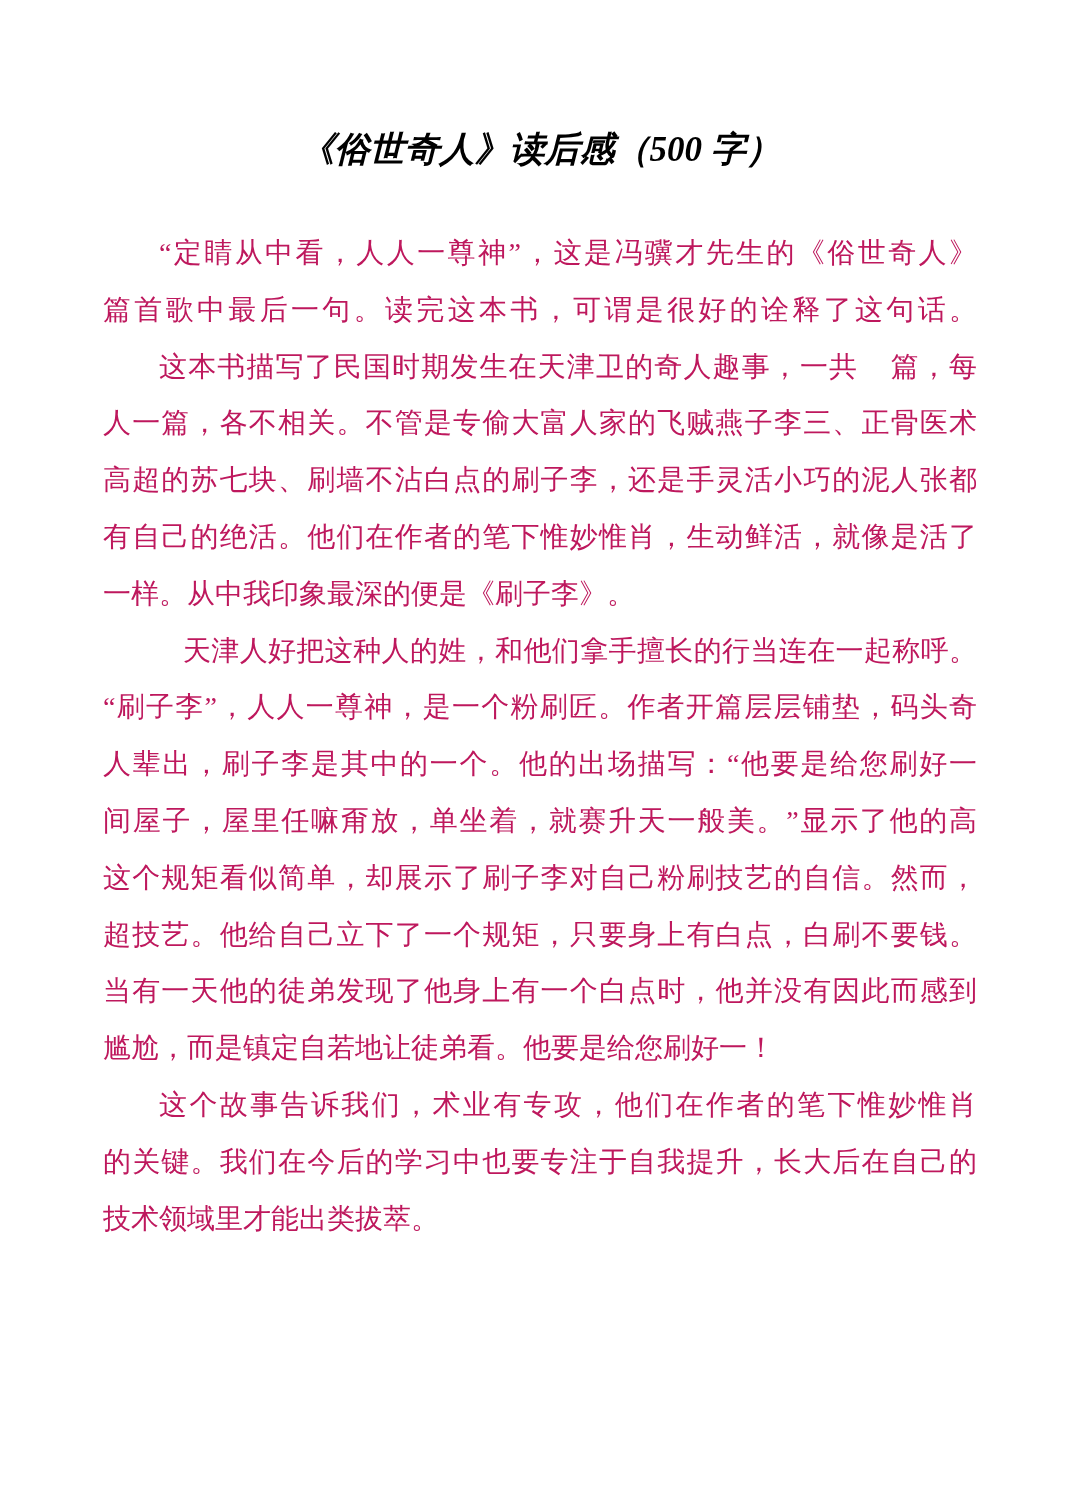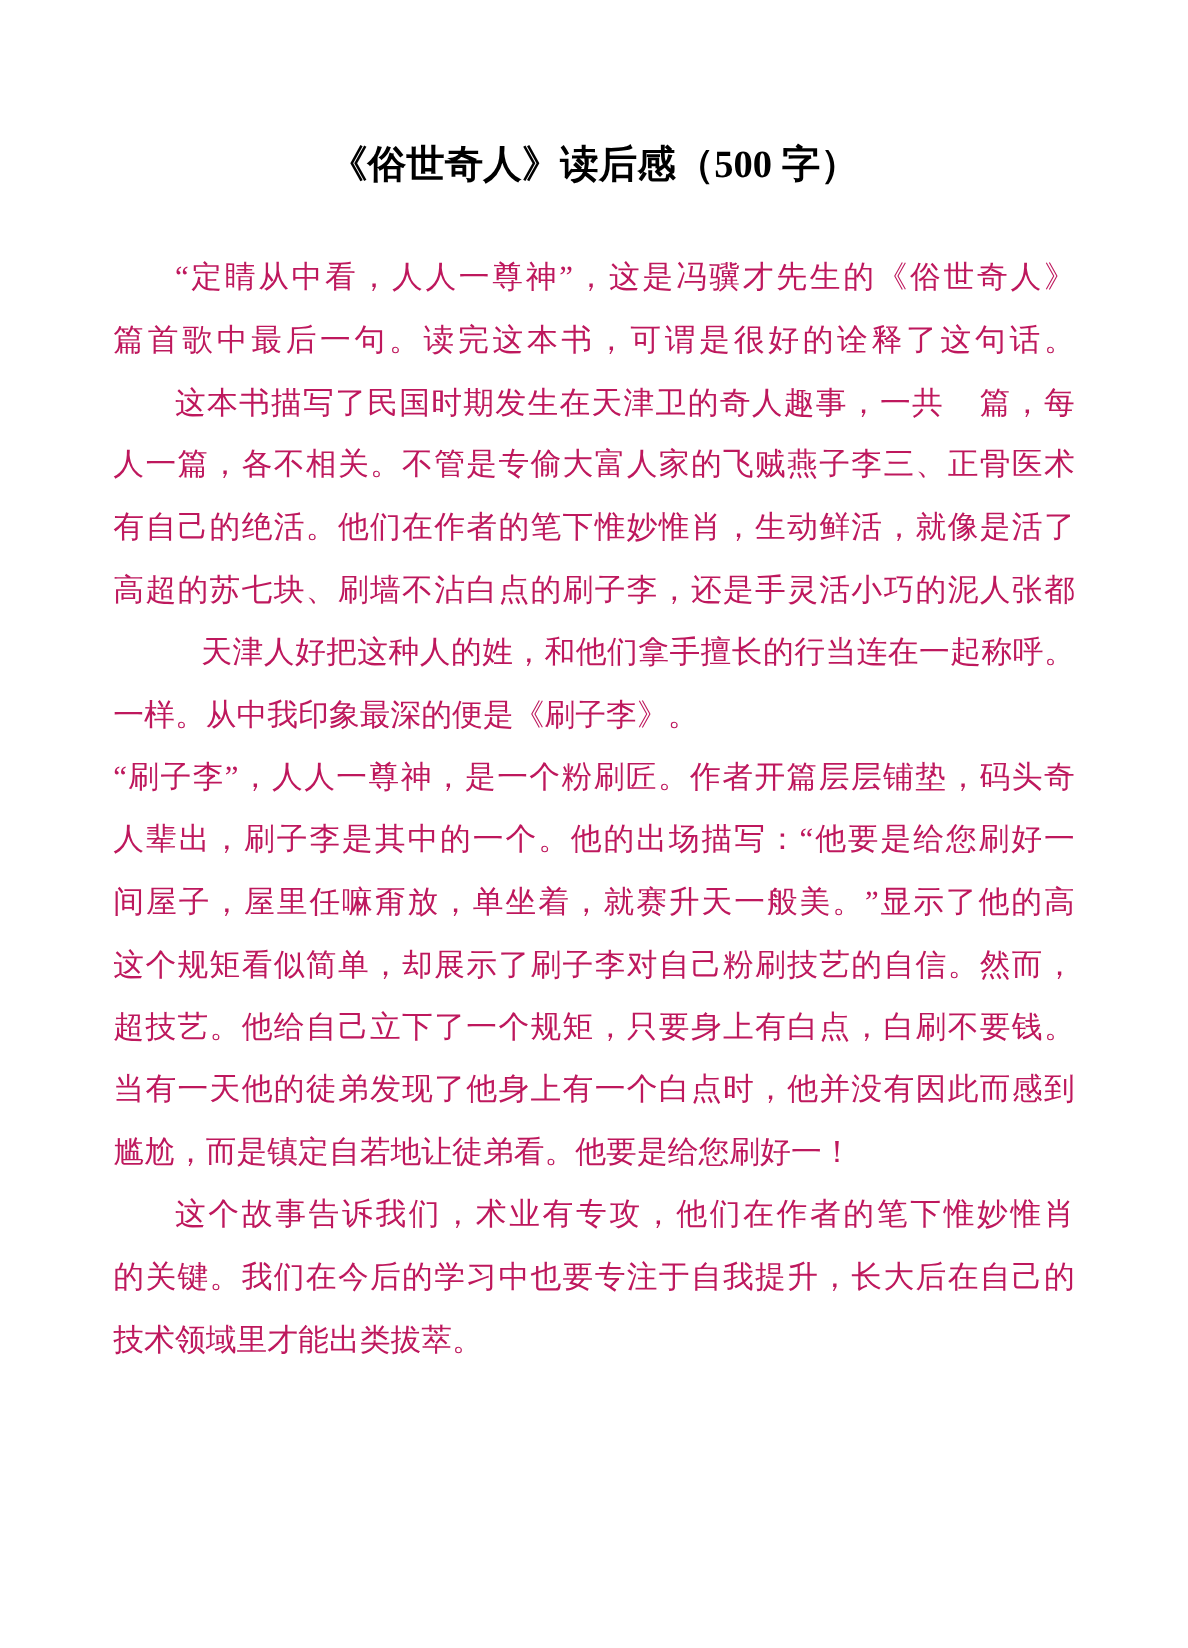--- a/index.html
+++ b/index.html
@@ -17,20 +17,21 @@
     background: #ffffff;
     color: #202020;
   }
   .doc-title {
     margin: 125px 0 0 0;
     text-align: center;
     font-size: 35px;
     line-height: 50px;
     font-weight: bold;
     color: #000000;
+    font-style: italic;
   }
   .doc-body {
     margin: 50px 0 0 103px;
     width: 874px;
     font-size: 28px;
     color: #be185d;
   }
   .line {
     height: 56.8px;
     line-height: 56.8px;
@@ -47,24 +48,24 @@
 </head>
 <body style="background: rgb(255, 255, 255);">
 
 <div class="page" style="color: rgb(32, 32, 32);">
   <h1 class="doc-title" style="color: rgb(0, 0, 0);">《俗世奇人》读后感（500 字）</h1>
   <div class="doc-body">
       <div class="line fill" style="padding-left: 56px;">“定睛从中看，人人一尊神”，这是冯骥才先生的《俗世奇人》</div>
       <div class="line fill">篇首歌中最后一句。读完这本书，可谓是很好的诠释了这句话。</div>
       <div class="line fill" style="padding-left: 56px;">这本书描写了民国时期发生在天津卫的奇人趣事，一共&nbsp;&nbsp;&nbsp;&nbsp;篇，每</div>
       <div class="line fill">人一篇，各不相关。不管是专偷大富人家的飞贼燕子李三、正骨医术</div>
+      <div class="line fill">高超的苏七块、刷墙不沾白点的刷子李，还是手灵活小巧的泥人张都</div>
       <div class="line fill">有自己的绝活。他们在作者的笔下惟妙惟肖，生动鲜活，就像是活了</div>
-      <div class="line fill">高超的苏七块、刷墙不沾白点的刷子李，还是手灵活小巧的泥人张都</div>
+      <div class="line">一样。从中我印象最深的便是《刷子李》。</div>
       <div class="line fill" style="padding-left: 80px;">天津人好把这种人的姓，和他们拿手擅长的行当连在一起称呼。</div>
-      <div class="line">一样。从中我印象最深的便是《刷子李》。</div>
       <div class="line fill">“刷子李”，人人一尊神，是一个粉刷匠。作者开篇层层铺垫，码头奇</div>
       <div class="line fill">人辈出，刷子李是其中的一个。他的出场描写：“他要是给您刷好一</div>
       <div class="line fill">间屋子，屋里任嘛甭放，单坐着，就赛升天一般美。”显示了他的高</div>
       <div class="line fill">这个规矩看似简单，却展示了刷子李对自己粉刷技艺的自信。然而，</div>
       <div class="line fill">超技艺。他给自己立下了一个规矩，只要身上有白点，白刷不要钱。</div>
       <div class="line fill">当有一天他的徒弟发现了他身上有一个白点时，他并没有因此而感到</div>
       <div class="line">尴尬，而是镇定自若地让徒弟看。他要是给您刷好一！</div>
       <div class="line fill" style="padding-left: 56px;">这个故事告诉我们，术业有专攻，他们在作者的笔下惟妙惟肖</div>
       <div class="line fill">的关键。我们在今后的学习中也要专注于自我提升，长大后在自己的</div>
       <div class="line">技术领域里才能出类拔萃。</div>

